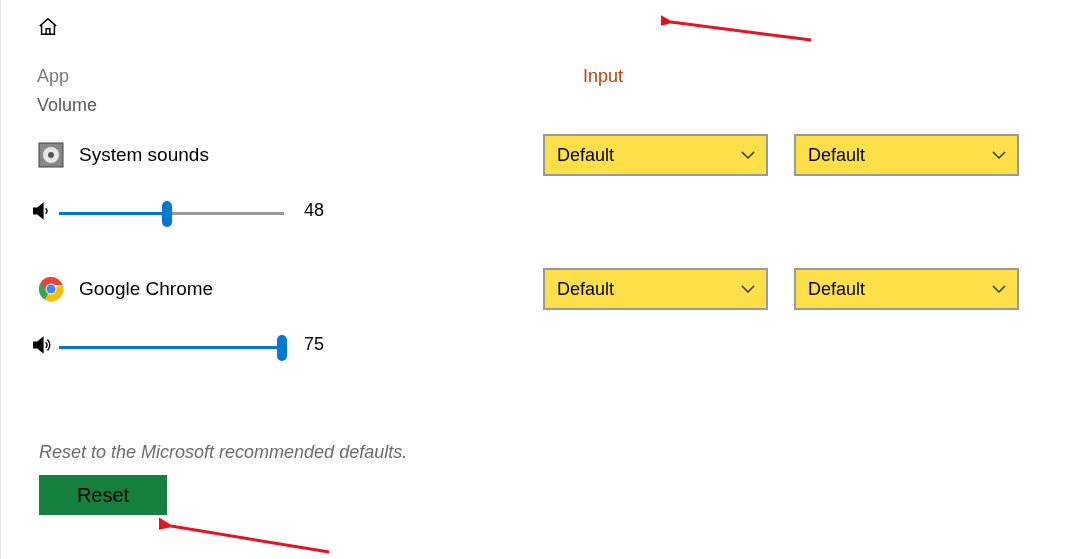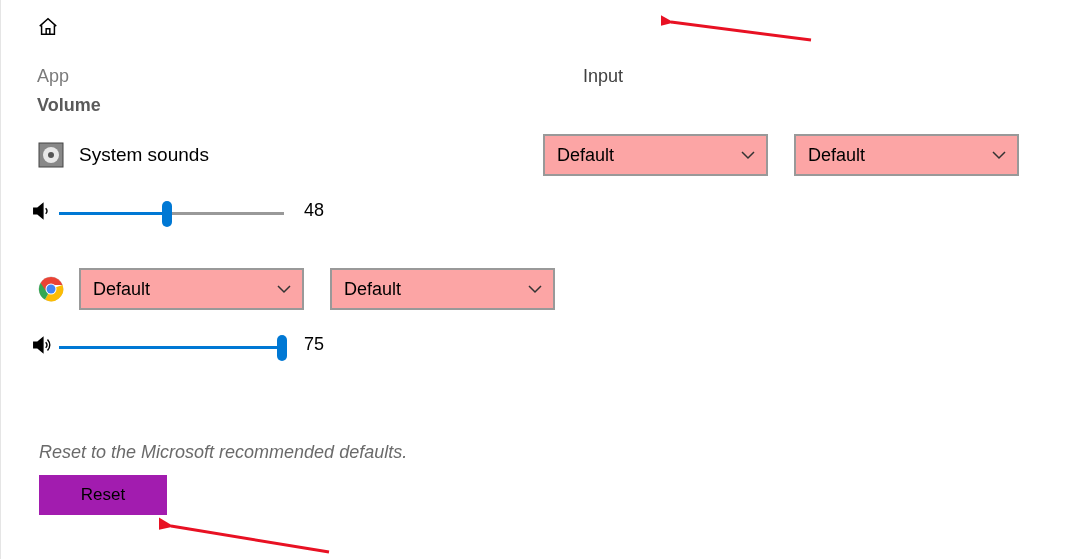--- a/index.html
+++ b/index.html
@@ -28,27 +28,26 @@
       font-weight: 400;
       color: #000;
     }
     .columns-header {
       display: flex;
       padding-left: 36px;
       margin-top: 28px;
     }
     .col-app { width: 546px; color: #7a7a7a; font-size: 18px; font-weight: 400; }
     .col-output { width: 250px; color: #5a5a5a; font-size: 18px; font-weight: 400; }
-    .col-input { color: #404040; font-size: 18px; font-weight: 400; }
+    .col-input { color: #c2410c; font-size: 18px; font-weight: 400; }
     .volume-label {
       padding-left: 36px;
       margin-top: 8px;
       color: #5a5a5a;
       font-size: 18px;
-      font-weight: bold;
     }
     .app-row {
       display: flex;
       align-items: center;
       padding-left: 36px;
       margin-top: 18px;
     }
     .app-icon {
       width: 28px;
       height: 28px;
@@ -60,21 +59,21 @@
     .app-name { font-size: 19px; color: #000; width: 464px; }
     .dropdown {
       width: 225px;
       height: 42px;
       border: 2px solid #999;
       display: flex;
       align-items: center;
       padding: 0 10px 0 12px;
       font-size: 18px;
       color: #000;
-      background: #fca5a5;
+      background: #fde047;
       margin-right: 26px;
       cursor: pointer;
       justify-content: space-between;
     }
     .chevron {
       width: 16px; height: 16px;
     }
     .slider-row {
       display: flex;
       align-items: flex-start;
@@ -123,23 +122,23 @@
       margin-top: 80px;
       color: #6a6a6a;
       font-size: 18px;
       font-style: italic;
     }
     .reset-button {
       margin-left: 38px;
       margin-top: 12px;
       width: 128px;
       height: 40px;
-      background: #a21caf;
+      background: #15803d;
       border: none;
-      font-size: 17px;
+      font-size: 20px;
       color: #000;
       text-align: center;
       cursor: pointer;
     }
     .arrow-svg {
       position: absolute;
       pointer-events: none;
     }
   </style>
 </head>
@@ -211,20 +210,21 @@
     <svg width="26" height="26" viewBox="0 0 26 26">
       <circle cx="13" cy="13" r="12" fill="#fff" stroke="#ccc"></circle>
       <path d="M13 1 A12 12 0 0 1 24.4 9 L13 9 Z" fill="#ea4335"></path>
       <path d="M24.4 9 A12 12 0 0 1 7 23.5 L13 13 L24.4 9 Z" fill="#fbbc05"></path>
       <path d="M7 23.5 A12 12 0 0 1 2.6 7 L13 13 Z" fill="#34a853"></path>
       <path d="M2.6 7 L8 15 L13 9 L13 1 A12 12 0 0 0 2.6 7 Z" fill="#ea4335"></path>
       <circle cx="13" cy="13" r="5.5" fill="#fff"></circle>
       <circle cx="13" cy="13" r="4.5" fill="#4285f4"></circle>
     </svg>
   </span>
+  <div class="app-name">Google Chrome</div>
   <div class="dropdown">
     <span>Default</span>
     <span class="chevron">
       <svg viewBox="0 0 16 16" width="16" height="16" fill="none" stroke="#333" stroke-width="1.5">
           <path d="M2 5 L8 11 L14 5"></path>
         </svg>
     </span>
   </div>
   <div class="dropdown">
     <span>Default</span>

